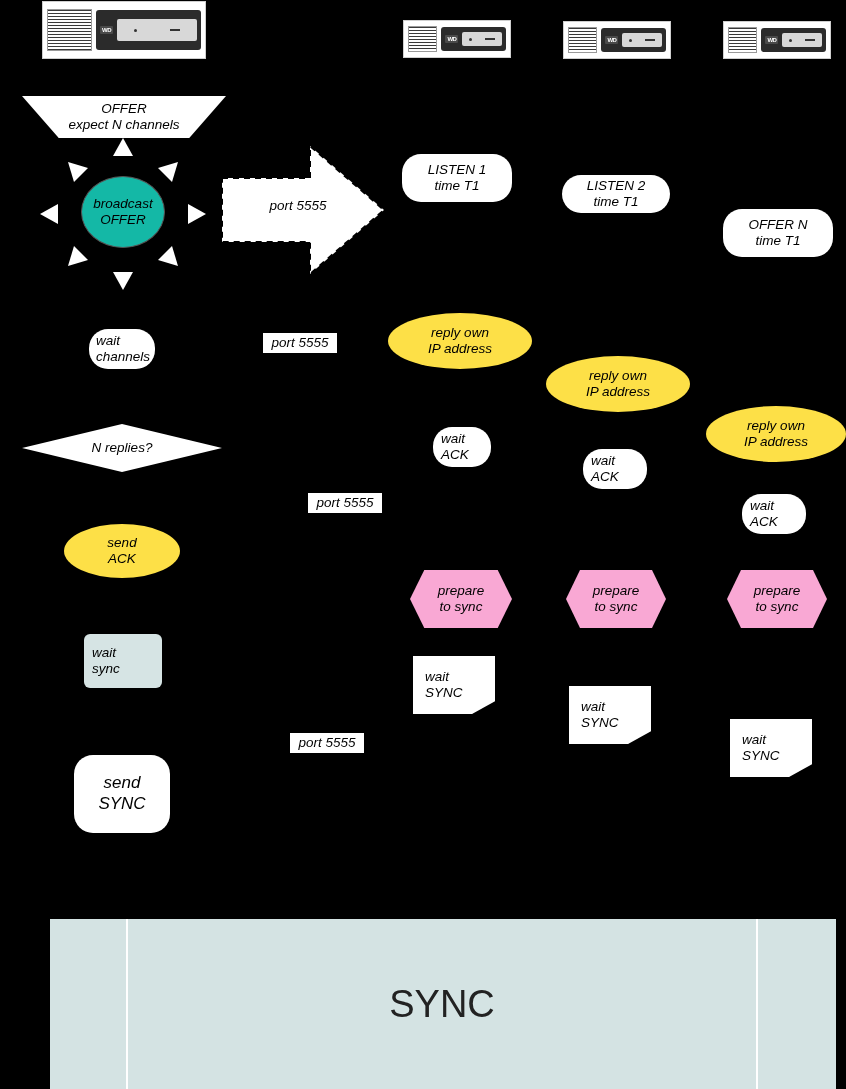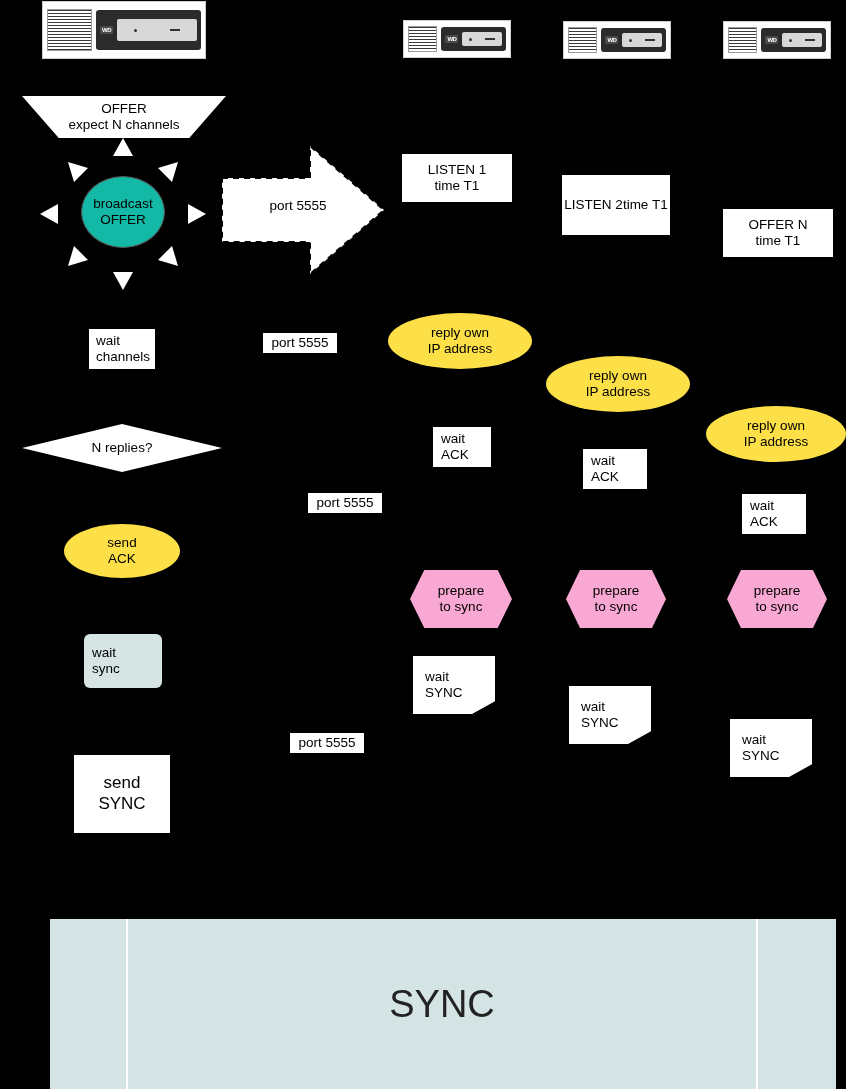--- a/index.html
+++ b/index.html
@@ -22,20 +22,21 @@
   }
   .node {
     position: absolute;
     box-sizing: border-box;
     display: flex;
     align-items: center;
     justify-content: center;
     text-align: center;
     color: #000000;
     line-height: 1.22;
+    font-style: italic;
   }
   
   .device {
     position: absolute;
     background: #ffffff;
     border: 1px solid #cfcfcf;
     box-sizing: border-box;
     display: flex;
     align-items: center;
     padding: 3px 4px;
@@ -105,20 +106,21 @@
     background: #d6e4e4;
     border: 1px solid #000000;
   }
   .circle-broadcast {
     background: #14b8a6;
     border: 1px solid #555555;
     border-radius: 50%;
   }
   .rect {
     background: #ffffff;
+    border-radius: 19px;
   }
   .diamond {
     background: #ffffff;
     clip-path: polygon(50% 0%, 100% 50%, 50% 100%, 0% 50%);
   }
   .hexagon {
     background: #f9a8d4;
     clip-path: polygon(14% 0%, 86% 0%, 100% 50%, 86% 100%, 14% 100%, 0% 50%);
   }
   .doc {
@@ -305,21 +307,21 @@
   <div class="node hexagon" style="left:410px; top:570px; width:102px; height:58px; flex-direction:column; font-size:13.5px;">
     <span>prepare</span>
     <span>to sync</span>
   </div>
 
   <div class="node doc" style="left:413px; top:656px; width:82px; height:58px; flex-direction:column; align-items:flex-start; padding-left:12px; font-size:13.5px;">
     <span>wait</span>
     <span>SYNC</span>
   </div>
 
-  <div class="node rect" style="left:562px; top:175px; width:108px; height:60px; flex-direction:row; font-size:13.5px;">
+  <div class="node rect" style="left:562px; top:175px; width:108px; height:38px; flex-direction:column; font-size:13.5px;">
     <span>LISTEN 2</span>
     <span>time T1</span>
   </div>
 
   <div class="node ellipse" style="left:546px; top:356px; width:144px; height:56px; flex-direction:column; font-size:13.5px;">
     <span>reply own</span>
     <span>IP address</span>
   </div>
 
   <div class="node rect" style="left:583px; top:449px; width:64px; height:40px; flex-direction:column; align-items:flex-start; padding-left:8px; font-size:13.5px;">

